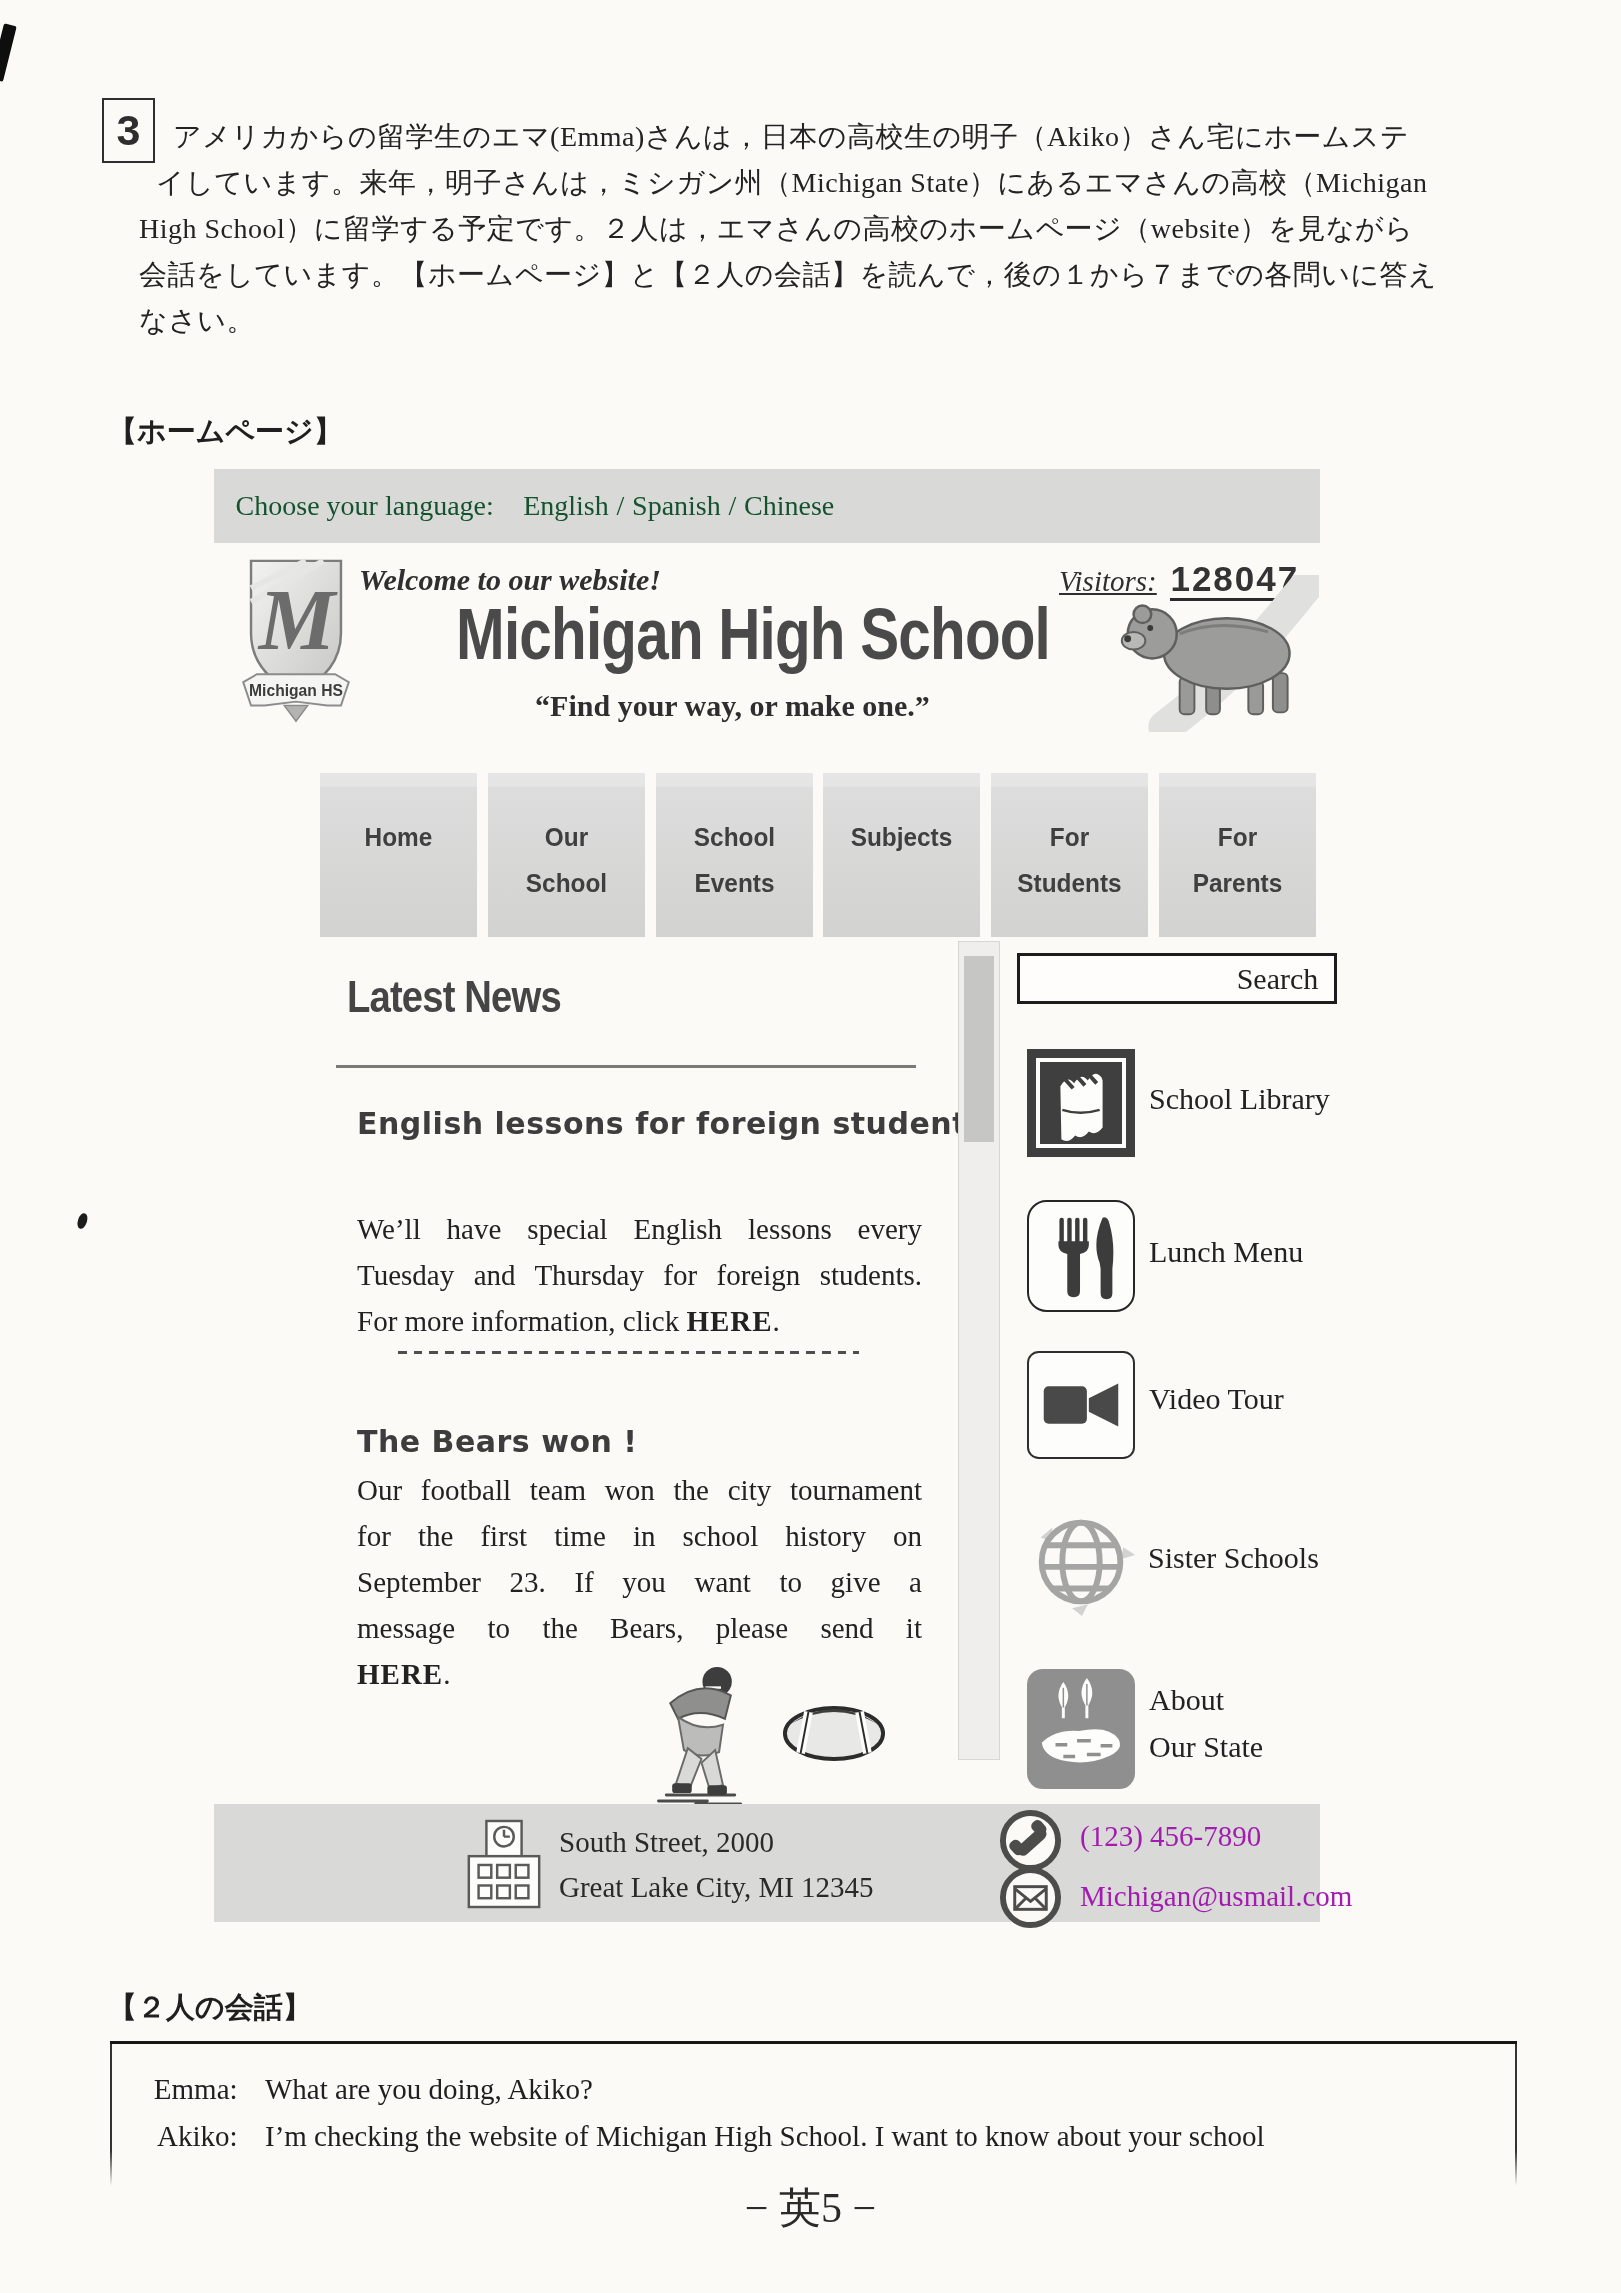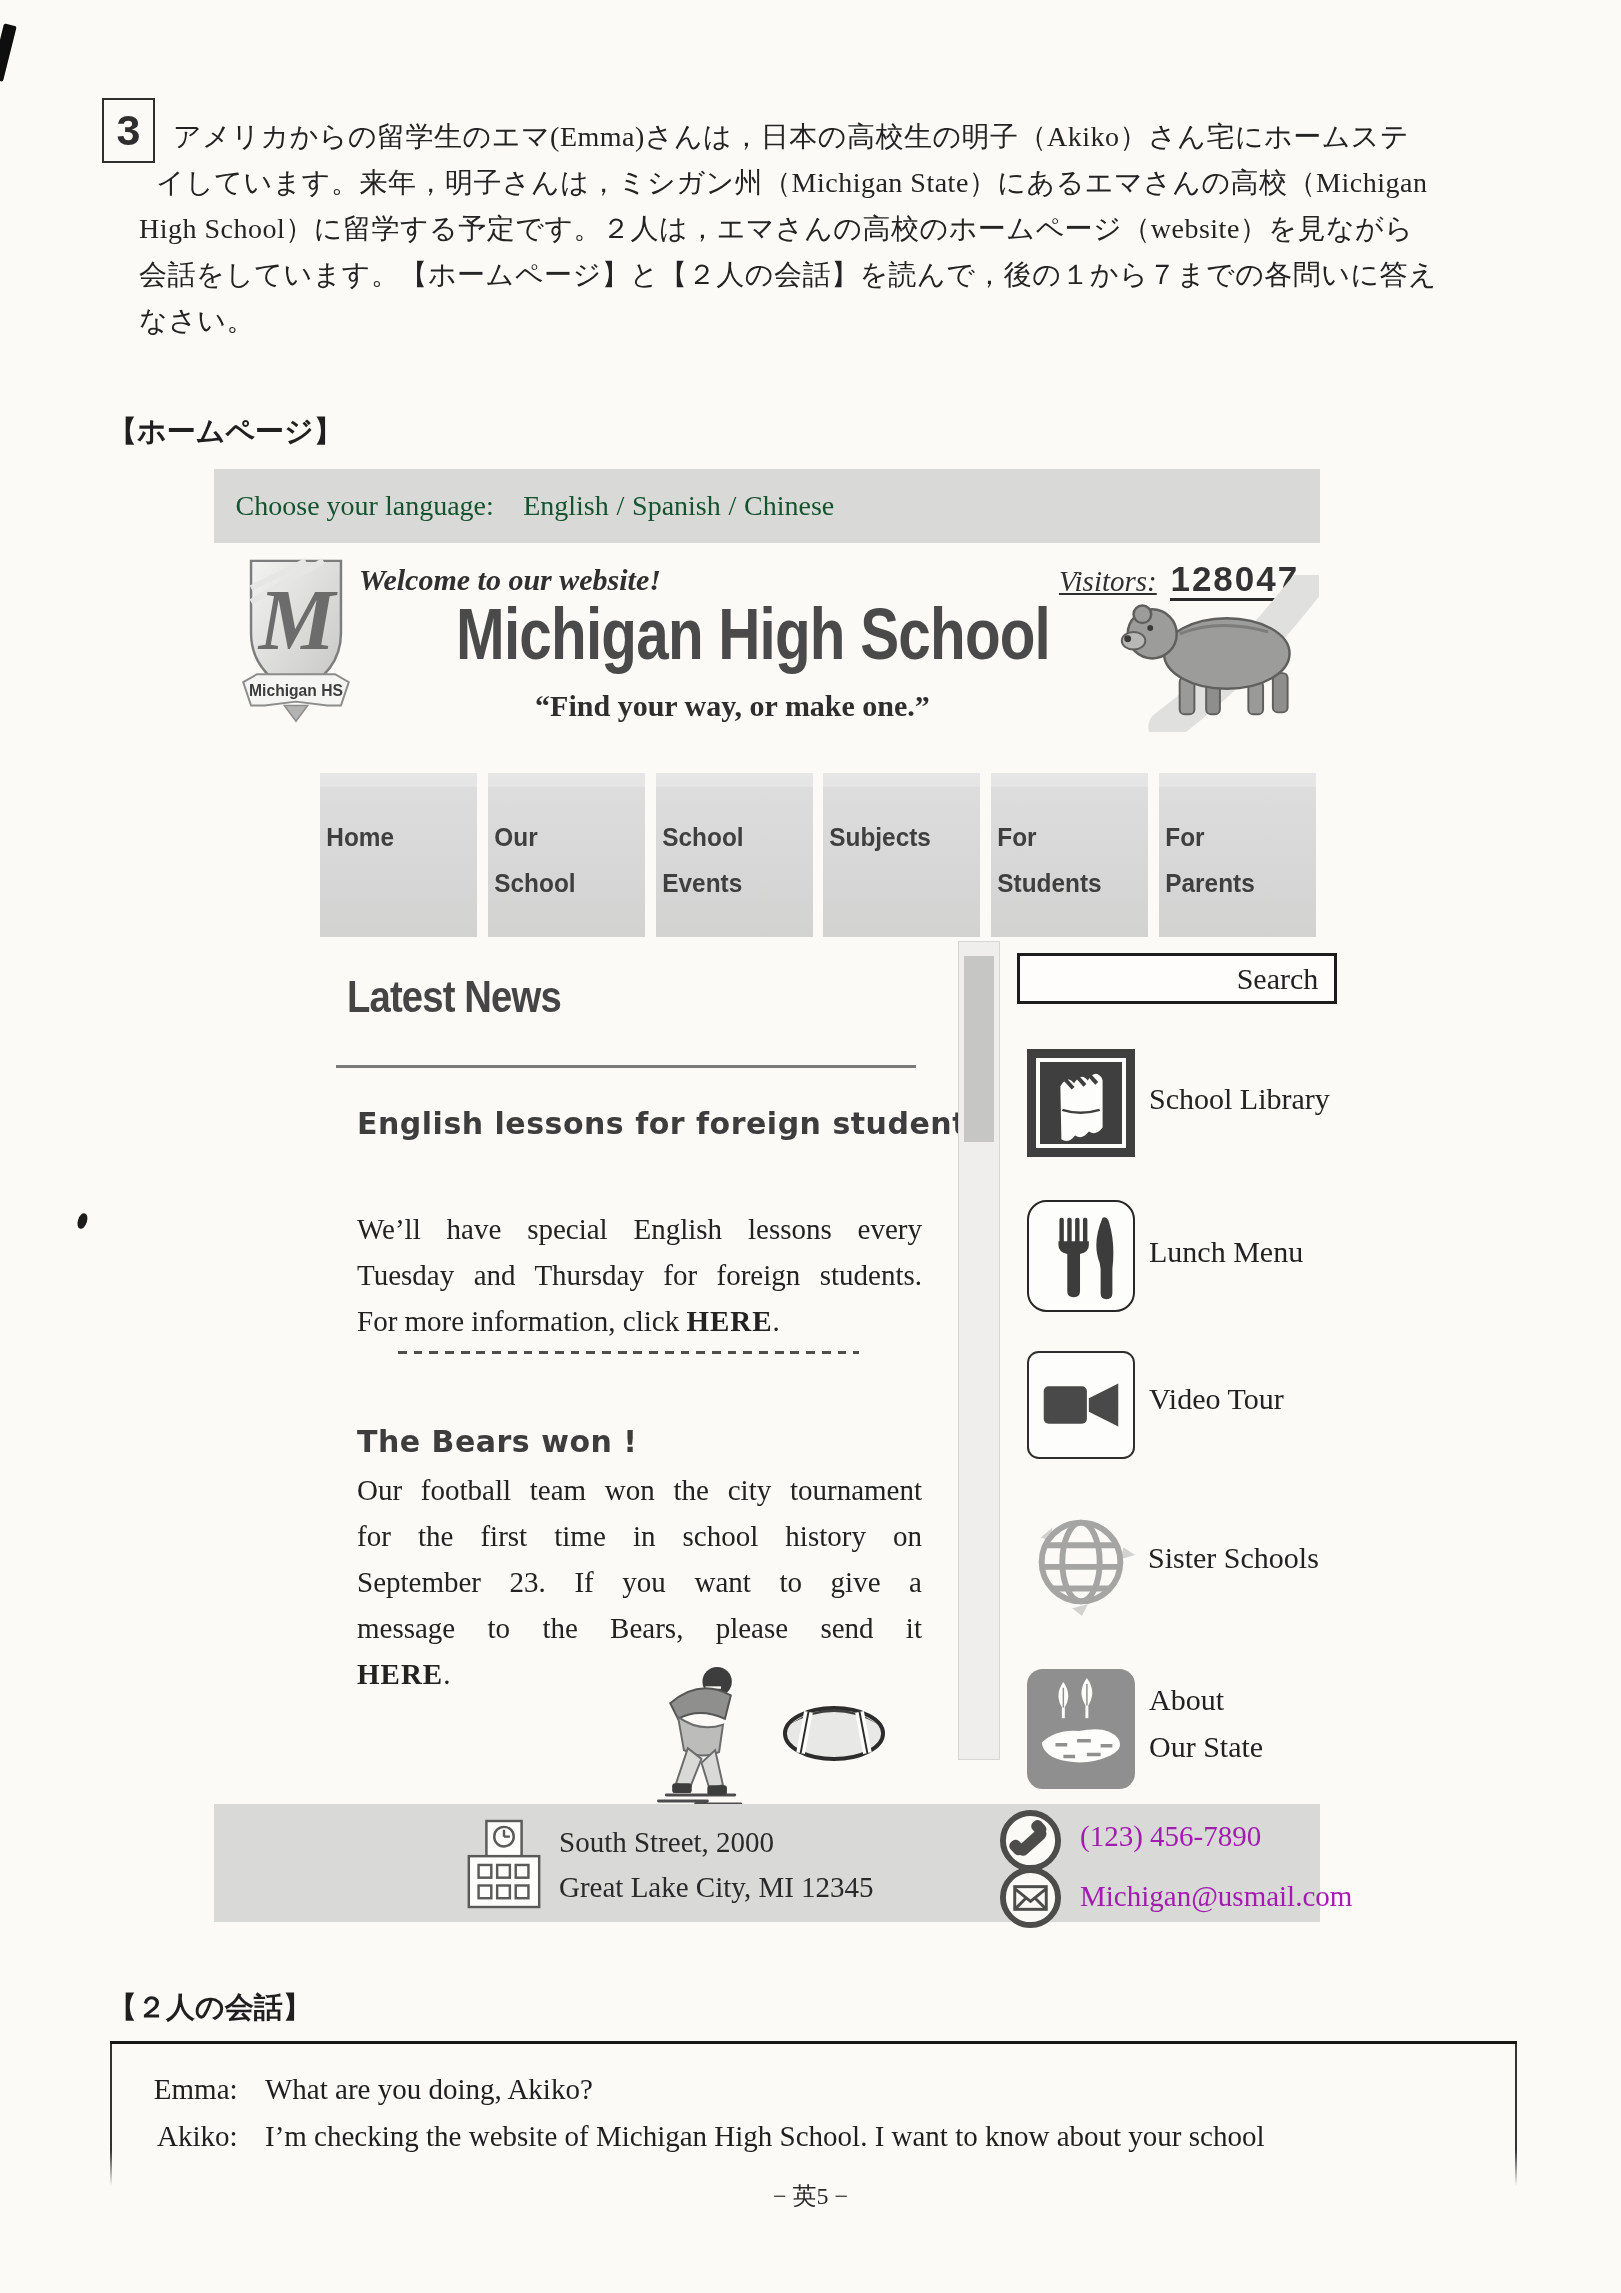--- a/index.html
+++ b/index.html
@@ -36,21 +36,21 @@
   .visitors .vlab { font-size:29px; font-style:italic; color:#2f2f2f; margin-right:13.7px;text-decoration:underline; }
   .visitors .vnum { font-family:"Liberation Sans",sans-serif; font-size:35px; font-weight:bold;
                     color:#333; border-bottom:3.9px solid #2a2a2a; letter-spacing:2px; line-height:1.05; }
   .site-title { left:173px; top:123px; width:691px; text-align:center;
                 font-family:"Liberation Sans",sans-serif; font-weight:bold; font-size:73px;
                 color:#4a4a4a; transform:scaleX(0.8); transform-origin:center; letter-spacing:-1px;
                 white-space:nowrap; }
   .tagline { left:173px; top:220px; width:691px; text-align:center; font-size:30px;
              font-weight:600; color:#2e2e2e; }
   .nav { left:106px; top:304px; width:996px; height:164px; display:flex; gap:10.8px; }
-  .navbox { flex:1; background:linear-gradient(#dedede,#d2d2d1); padding-top:51px; text-align:left;
+  .navbox { flex:1; background:linear-gradient(#dedede,#d2d2d1); padding-top:51px; text-align:center;
             box-shadow:inset 0 13.7px 0 rgba(255,255,255,0.25); cursor:pointer; }
   .navbox span { display:block; font-family:"Liberation Sans",sans-serif; font-weight:bold;
                  font-size:26.5px; color:#3f3f3f; transform:scaleX(0.92); line-height:1; margin-bottom:19.6px; }
   .ln-title { left:133px; top:502px; font-family:"Liberation Sans",sans-serif; font-weight:bold;
               font-size:45px; color:#454545; transform:scaleX(0.85); transform-origin:left center;
               letter-spacing:-1px; white-space:nowrap; }
   .ln-rule { left:122px; top:596px; width:580px; height:2.9px; background:#7a7a7a; }
   .art-title { font-family:"DejaVu Sans","Liberation Sans",sans-serif; font-weight:bold;
                font-size:30px; color:#3d3d3d; letter-spacing:0.5px; white-space:nowrap; }
   .para { width:565px; font-size:29px; line-height:46px; color:#222; }
@@ -79,21 +79,21 @@
   .addr { font-size:29px; color:#2a2a2a; white-space:nowrap; }
   .contact-txt { font-size:29px; color:#a21caf; white-space:nowrap; }
 
   
   .dialog-box { left:110px; top:2041px; width:1407px; height:127px; border-top:3.9px solid #161616; }
   .dbl,.dbr { position:absolute; top:0; bottom:-17.6px; width:2px;
               background:linear-gradient(#333 75%,rgba(51,51,51,0)); }
   .dbl { left:0; } .dbr { right:0; }
   .drow { position:absolute; left:17.6px; display:flex; font-size:29px; color:#1f1f1f; }
   .drow .spk { width:110px; text-align:right; margin-right:27.4px; flex:none; }
-  .pagenum { left:0; top:2180px; width:1621px; text-align:center; font-size:24px; color:#2a2a2a; }
+  .pagenum { left:0; top:2180px; width:1621px; text-align:center; font-size:42px; color:#2a2a2a; }
 </style>
 </head>
 <body>
 
 <div class="page">
 
   <div class="abs corner-mark"></div>
   <div class="abs edge-blob"></div>
 
   <div class="abs qbox">

